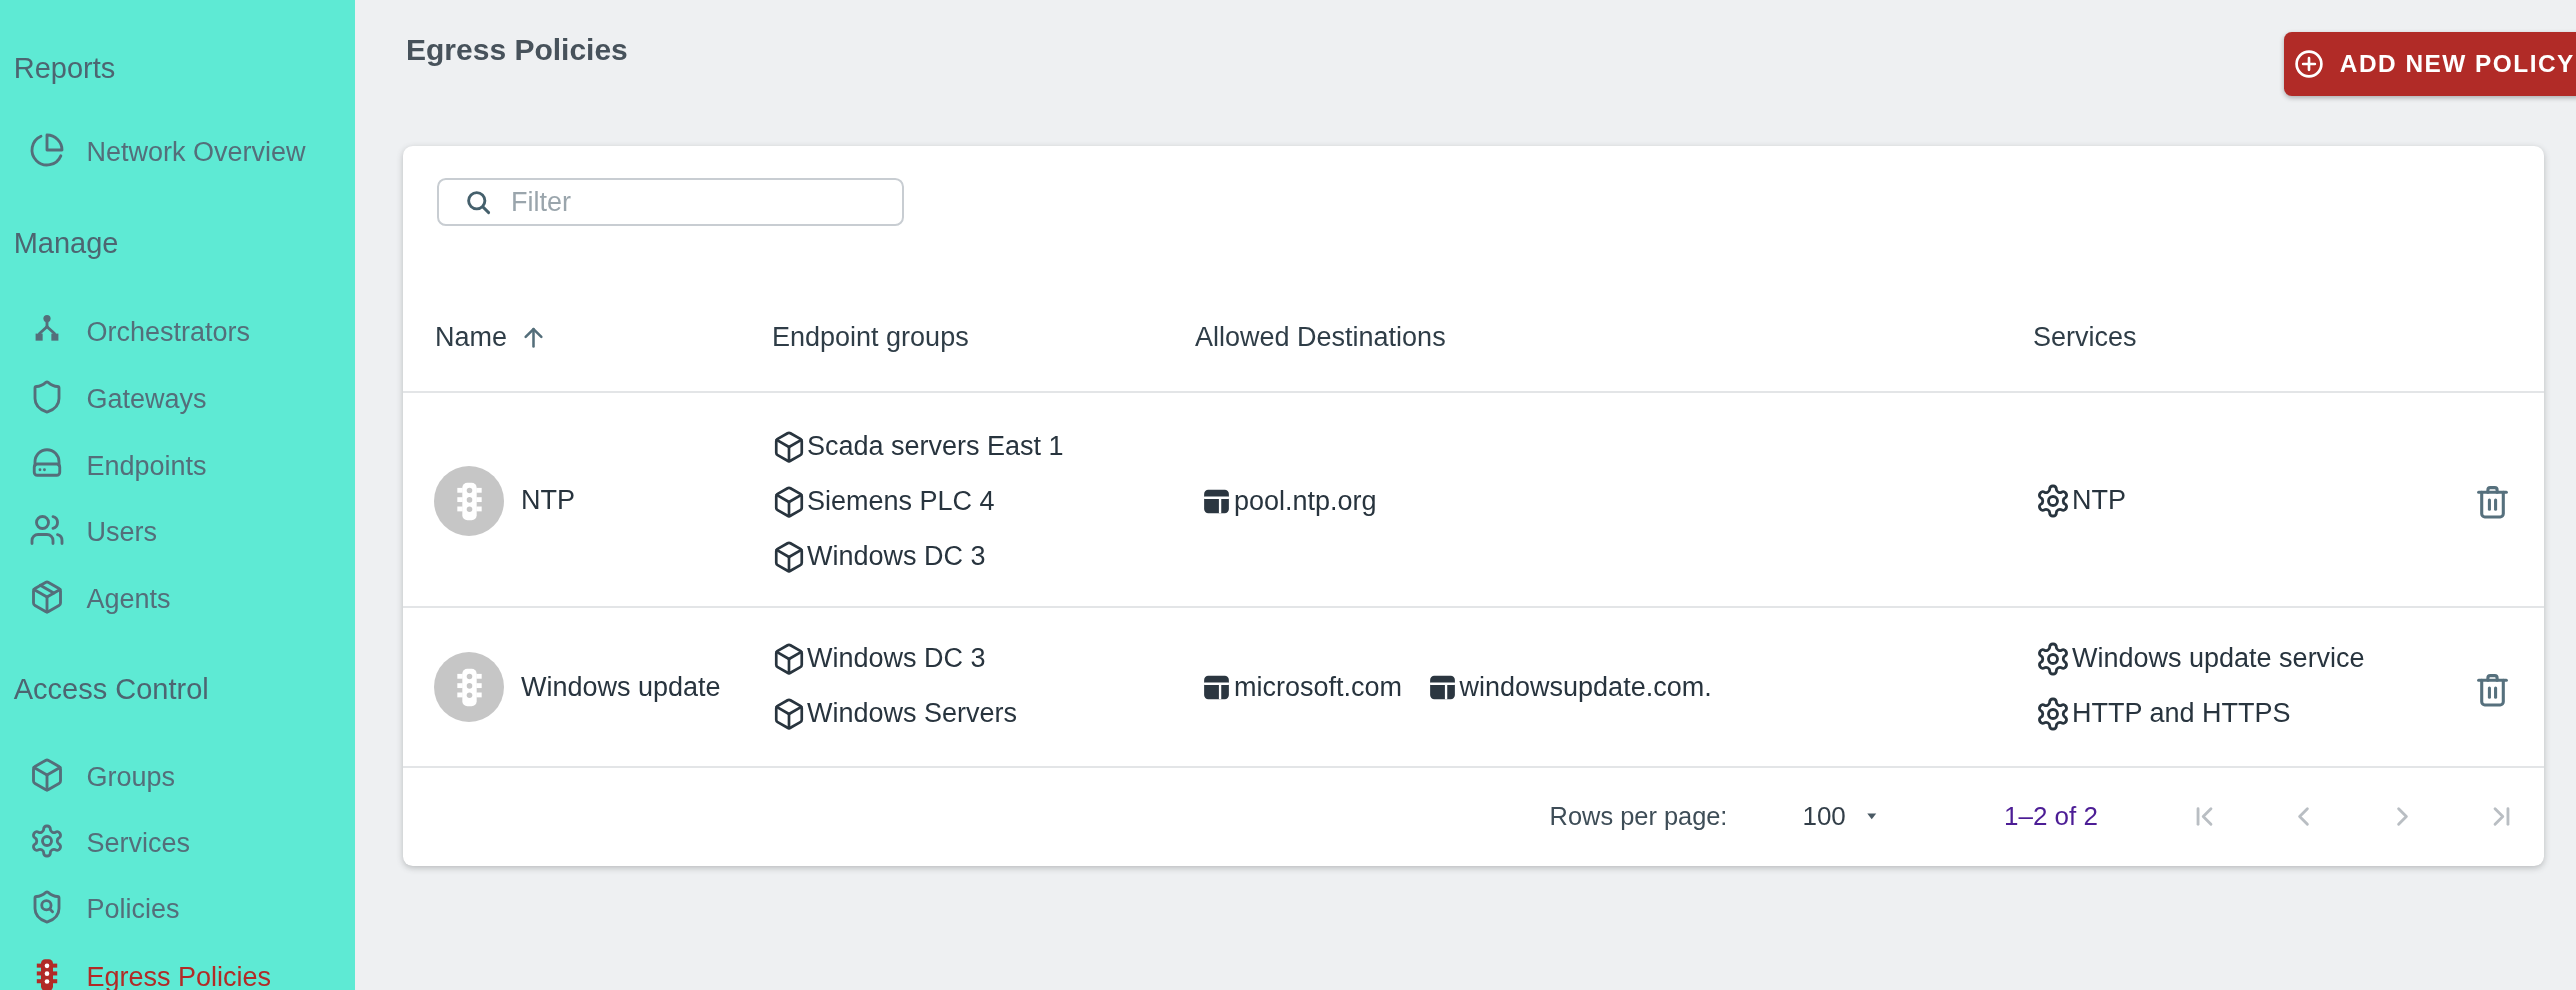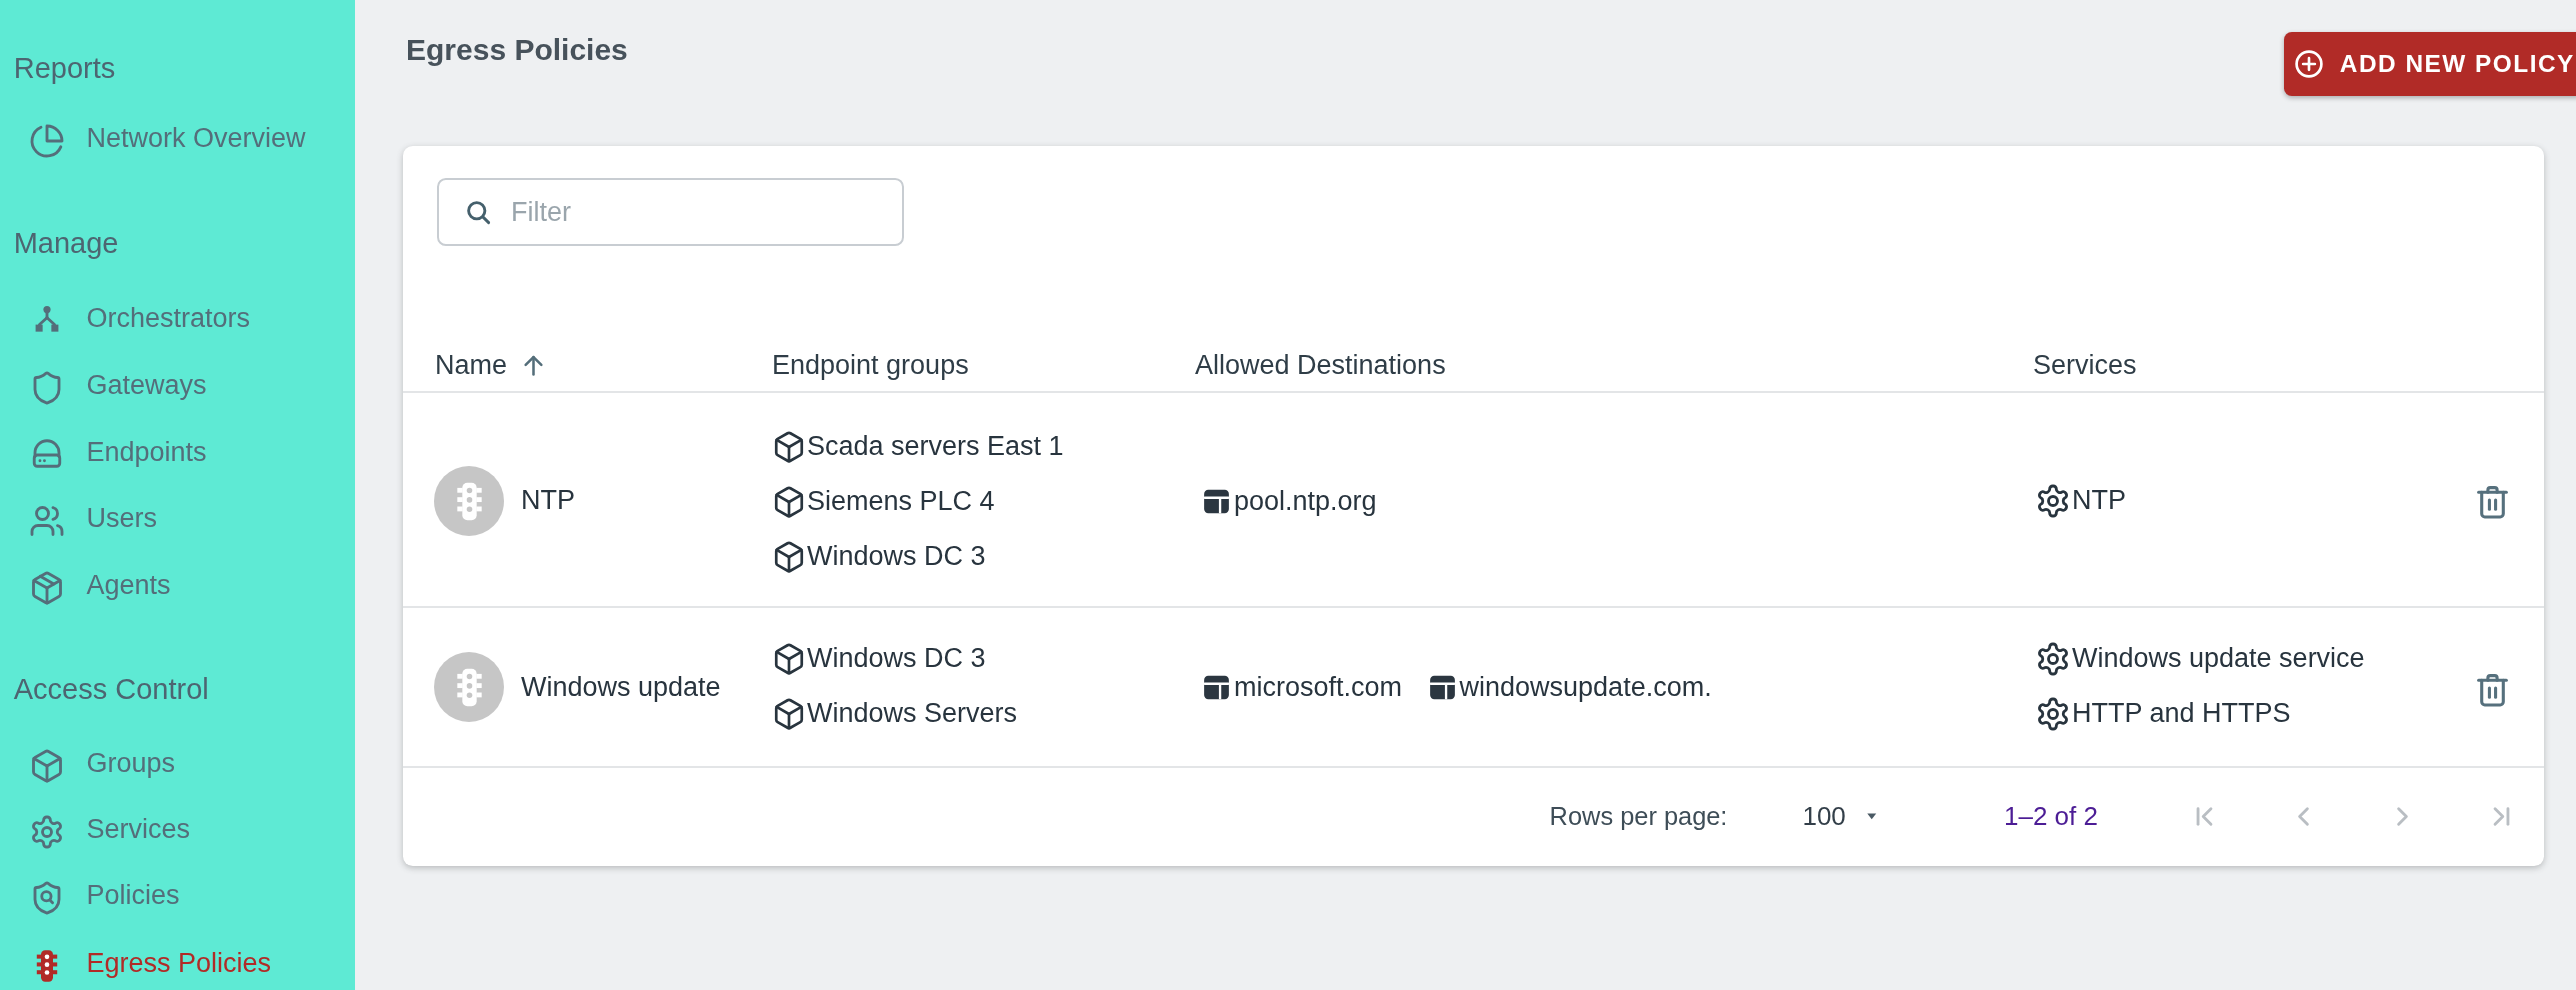--- a/index.html
+++ b/index.html
@@ -9,54 +9,54 @@
     background:#eef0f2; position:relative; color:#2b3a45;
   }
   svg.ic { display:block; fill:none; stroke:currentColor; stroke-width:1.9;
            stroke-linecap:round; stroke-linejoin:round; }
 
   
   .sidebar { position:absolute; left:0; top:0; width:355px; height:991px;
              background:#5eead4; }
   .side-label { position:absolute; left:13.7px; font-size:29px; color:#4d6571;
                 height:43px; line-height:43px; white-space:nowrap; }
-  .snav { position:absolute; left:29px; display:flex; align-items:flex-start; gap:21.5px;
+  .snav { position:absolute; left:29px; display:flex; align-items:flex-end; gap:21.5px;
           height:45px; color:#546e7a; font-size:27px; white-space:nowrap; cursor:pointer; }
   .snav .ic { width:36px; height:36px; flex:0 0 36px; }
   .snav.active { color:#b12b27; }
 
   
   .page-title { position:absolute; left:406px; top:33px; font-size:30px; color:#47525b; }
   .add-btn { position:absolute; left:2244px; top:32px; width:300px; height:64px;
              background:#b12b27; border:none; border-radius:7.8px; color:#ffffff;
              display:flex; align-items:center; justify-content:center; gap:14.7px;
              font-family:inherit; font-size:24.4px; font-weight:bold; letter-spacing:1.5px;
              box-shadow:0 2px 4.9px rgba(0,0,0,.28); cursor:pointer;margin-left:40px; }
   .add-btn .ic { width:32px; height:32px; stroke-width:2; }
 
   
   .card { position:absolute; left:403px; top:146px; width:2141px; height:720px;
           background:#ffffff; border-radius:9.8px;
           box-shadow:0 2px 6.8px rgba(60,64,67,.30); }
   .divider { position:absolute; left:0; width:2141px; height:0;
              border-top:2px solid #e3e5e7; }
 
-  .filter-box { position:absolute; left:34px; top:32px; width:467px; height:68px;
+  .filter-box { position:absolute; left:34px; top:32px; width:467px; height:48px;
                 border:2px solid #c8cdd2; border-radius:8.8px;
                 display:flex; align-items:center; }
   .filter-box .ic { width:30px; height:30px; margin-left:24.4px; color:#45606c;
                     stroke-width:2.3; flex:0 0 30px; }
   .filter-box input { border:none; outline:none; flex:1; margin-left:17.6px;
                       font-family:inherit; font-size:27px; color:#2b3a45;
                       background:transparent; min-width:0; }
   .filter-box input::placeholder { color:#9aa5ac; }
 
   .th { position:absolute; top:172px; height:39px; line-height:39px;
         font-size:27px; font-weight:500; color:#2f3d47; display:flex;
-        align-items:center; gap:11.7px; cursor:pointer; white-space:nowrap;margin-top:28px; }
+        align-items:center; gap:11.7px; cursor:pointer; white-space:nowrap; }
   .th .ic { width:29px; height:29px; color:#546e7a; stroke-width:2.1; }
 
   .cell { position:absolute; display:flex; align-items:center; gap:1px;
           height:39px; font-size:27px; color:#28343e; white-space:nowrap; }
   .cell .ic { flex:0 0 auto; }
   .box-ic   { width:34px; height:34px; color:#28343e; }
   .gear-ic  { width:36px; height:36px; color:#28343e; }
   .dest-ic  { width:33px; height:33px; }
   .avatar { position:absolute; width:70px; height:70px; border-radius:50%;
             background:#c6c6c6; display:flex; align-items:center; justify-content:center; }

